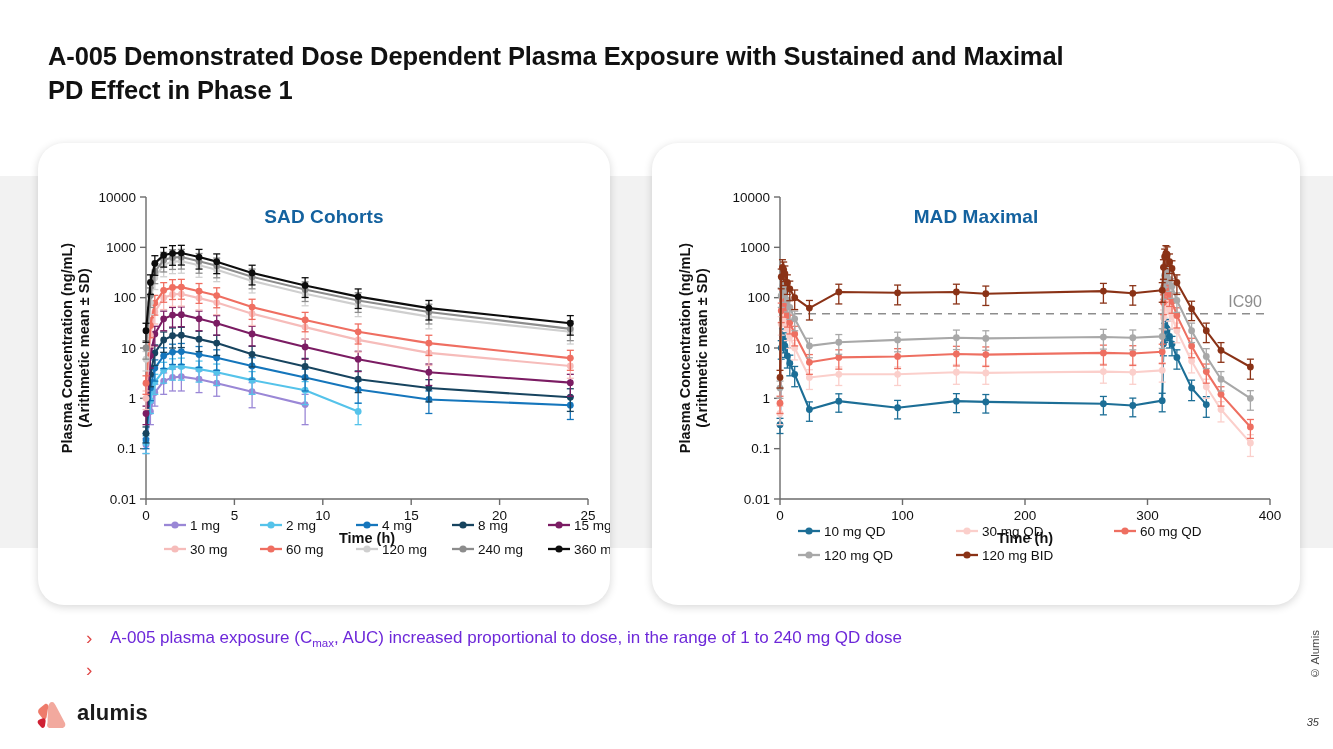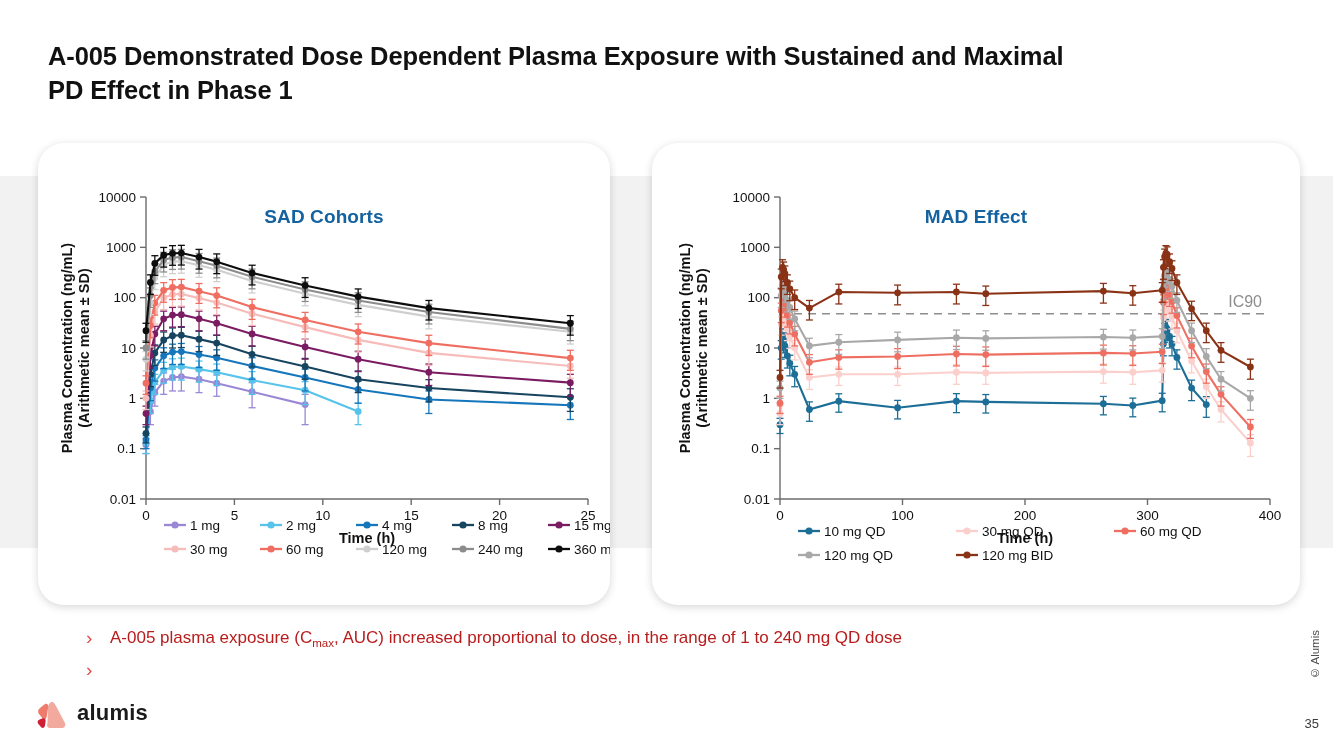--- a/index.html
+++ b/index.html
@@ -41,32 +41,32 @@
 
   .axlabel { font: bold 14.5px "Liberation Sans", sans-serif; fill:#111; }
   .tick    { font: 13.5px "Liberation Sans", sans-serif; fill:#111; }
   .legtext { font: 13.5px "Liberation Sans", sans-serif; fill:#111; }
   .ic90    { font: 16px "Liberation Sans", sans-serif; fill:#8d8d8d; }
 
   .bullets { position: absolute; left: 86px; top: 628px; width: 1120px; }
   .bullet { display: flex; align-items: flex-start; margin-bottom: 9px; }
   .chev { color: #e04a4a; font-size: 19px; line-height: 1; width: 24px;
           flex: 0 0 24px; font-weight: 500; }
-  .btext { font-size: 17px; color: #b91c1c; line-height: 1.2; }
+  .btext { font-size: 17px; color: #6d28d9; line-height: 1.2; }
   .btext sub { font-size: 11.5px; }
 
   .logo { position: absolute; left: 34px; top: 700px; display:flex; align-items:flex-start; gap:9px; }
   .logo-word { font-size: 22px; font-weight: 600; color: #1b1b1b; letter-spacing:.2px; }
 
   .copyright {
     position: absolute; right: 12px; top: 630px;
     font-size: 11.5px; color: #4a4a4a;
     writing-mode: vertical-rl; transform: rotate(180deg);
   }
-  .pageno { position: absolute; right: 14px; top: 716px; font-size: 13px; color: #3b3b3b; }
+  .pageno { position: absolute; right: 14px; top: 716px; font-size: 11px; color: #3b3b3b; font-style: italic; }
 </style>
 </head>
 <body>
 
 <div id="slide">
 
   <div class="band"></div>
 
   <div class="slide-title">A-005 Demonstrated Dose Dependent Plasma Exposure with Sustained and Maximal PD Effect in Phase 1</div>
 
@@ -641,21 +641,21 @@
         <line x1="414" y1="366" x2="436" y2="366" stroke="#8c8c8c" stroke-width="2.3"></line>
         <circle cx="425" cy="366" r="3.6" fill="#8c8c8c"></circle>
         <text x="440" y="370.8" class="legtext">240 mg</text>
         <line x1="510" y1="366" x2="532" y2="366" stroke="#0d0d0d" stroke-width="2.3"></line>
         <circle cx="521" cy="366" r="3.6" fill="#0d0d0d"></circle>
         <text x="536" y="370.8" class="legtext">360 mg</text>
       </svg>
   </div>
 
   <div class="card" id="card-mad">
-    <div class="panel-title">MAD Effect</div>
+    <div class="panel-title">MAD Maximal</div>
     <svg class="plot" id="svg-mad" width="648" height="420">
         <line x1="128" y1="14" x2="128" y2="316" stroke="#6b6b6b" stroke-width="1.4"></line>
         <line x1="128" y1="316" x2="618" y2="316" stroke="#6b6b6b" stroke-width="1.4"></line>
         <line x1="122" y1="316" x2="128" y2="316" stroke="#6b6b6b" stroke-width="1.4"></line>
         <text x="118" y="320.5" text-anchor="end" class="tick">0.01</text>
         <line x1="122" y1="265.6666666666667" x2="128" y2="265.6666666666667" stroke="#6b6b6b" stroke-width="1.4"></line>
         <text x="118" y="270.1666666666667" text-anchor="end" class="tick">0.1</text>
         <line x1="122" y1="215.33333333333334" x2="128" y2="215.33333333333334" stroke="#6b6b6b" stroke-width="1.4"></line>
         <text x="118" y="219.83333333333334" text-anchor="end" class="tick">1</text>
         <line x1="122" y1="165" x2="128" y2="165" stroke="#6b6b6b" stroke-width="1.4"></line>

